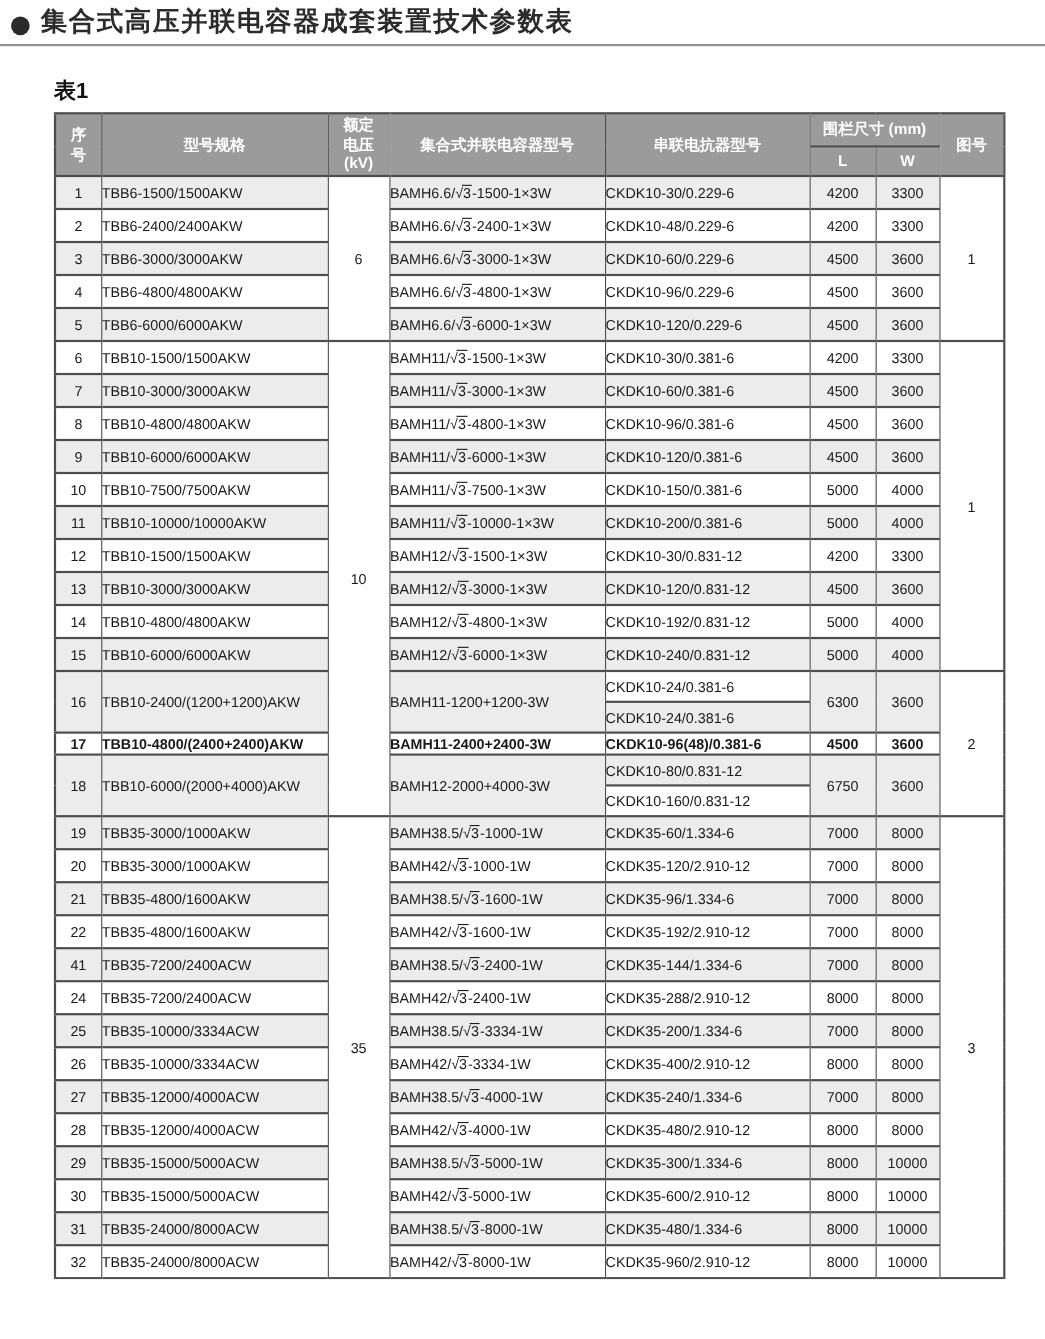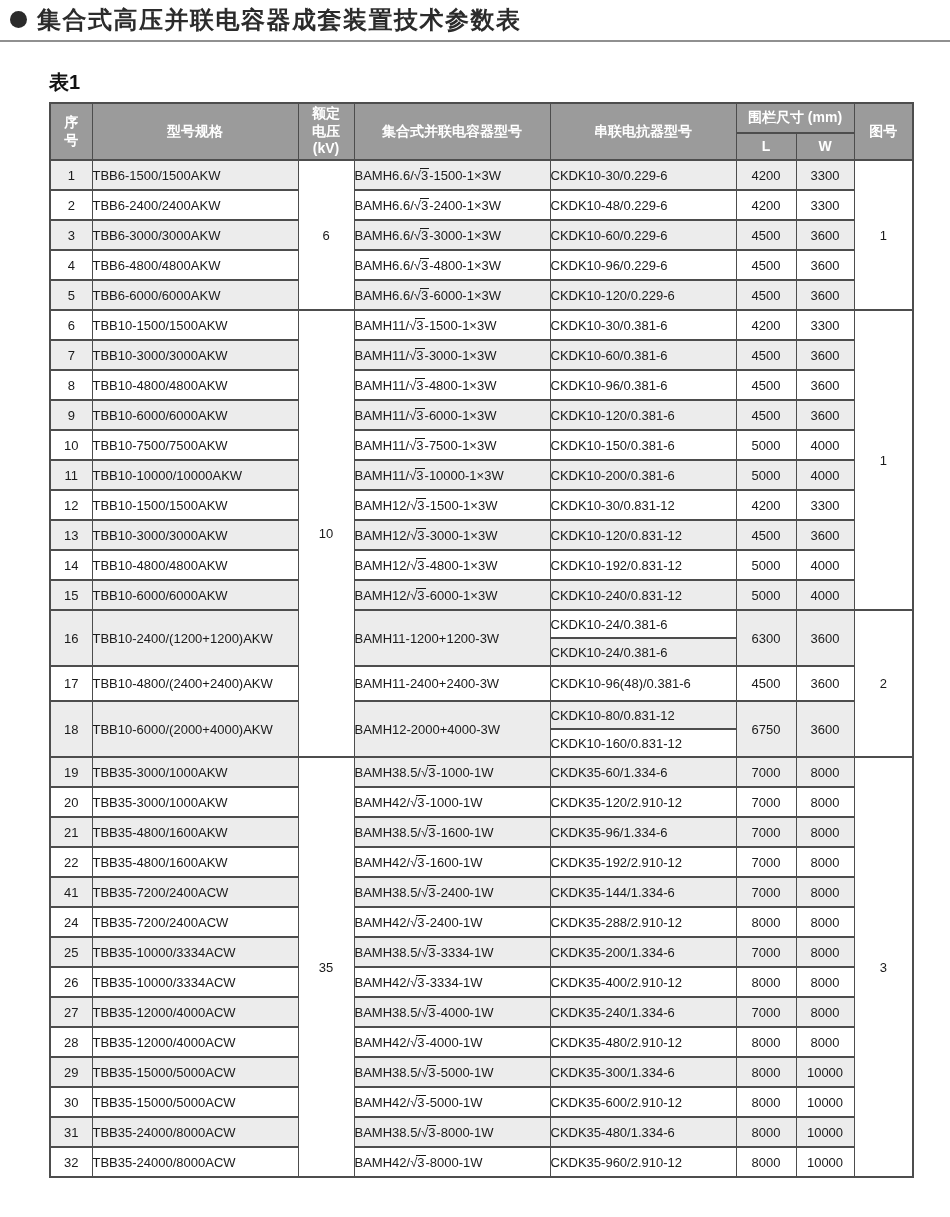--- a/index.html
+++ b/index.html
@@ -11,21 +11,21 @@
   }
   *{box-sizing:border-box;}
   html,body{margin:0;padding:0;}
   body{
     width:950px;
     background:#ffffff;
     font-family:"Liberation Sans","DejaVu Sans",sans-serif;
     color:#1a1a1a;
   }
   .title-row{
-    display:flex;align-items:center;gap:10px;
+    display:flex;align-items:flex-end;gap:10px;
     padding:7px 0 0 10px;
   }
   .bullet{
     width:17px;height:17px;border-radius:50%;
     background:#2b2b2b;flex:0 0 auto;
   }
   .page-title{
     margin:0;font-size:24px;font-weight:bold;color:#2b2b2b;
     letter-spacing:1.5px;line-height:1.05;
   }
@@ -54,21 +54,21 @@
     color:var(--header-text);
     font-size:14px;font-weight:bold;
     text-align:center;vertical-align:middle;
     line-height:1.25;
   }
   thead tr.h1{height:30px;}
   thead tr.h2{height:27px;}
   .pre{white-space:pre-line;}
   tbody tr{height:30px;}
   tbody tr.subrow{height:28px;}
-  tbody tr.tall{height:35px;}
+  tbody tr.tall{height:20px;font-weight:bold;}
   tbody td{
     font-size:13px;
     vertical-align:middle;
     background:#ffffff;
   }
   td.c{text-align:center;}
   td.l{text-align:left;padding-left:9px;}
   td.shaded{background:var(--stripe);}
   td.group{background:#ffffff;font-size:13px;}
   .ovl{

